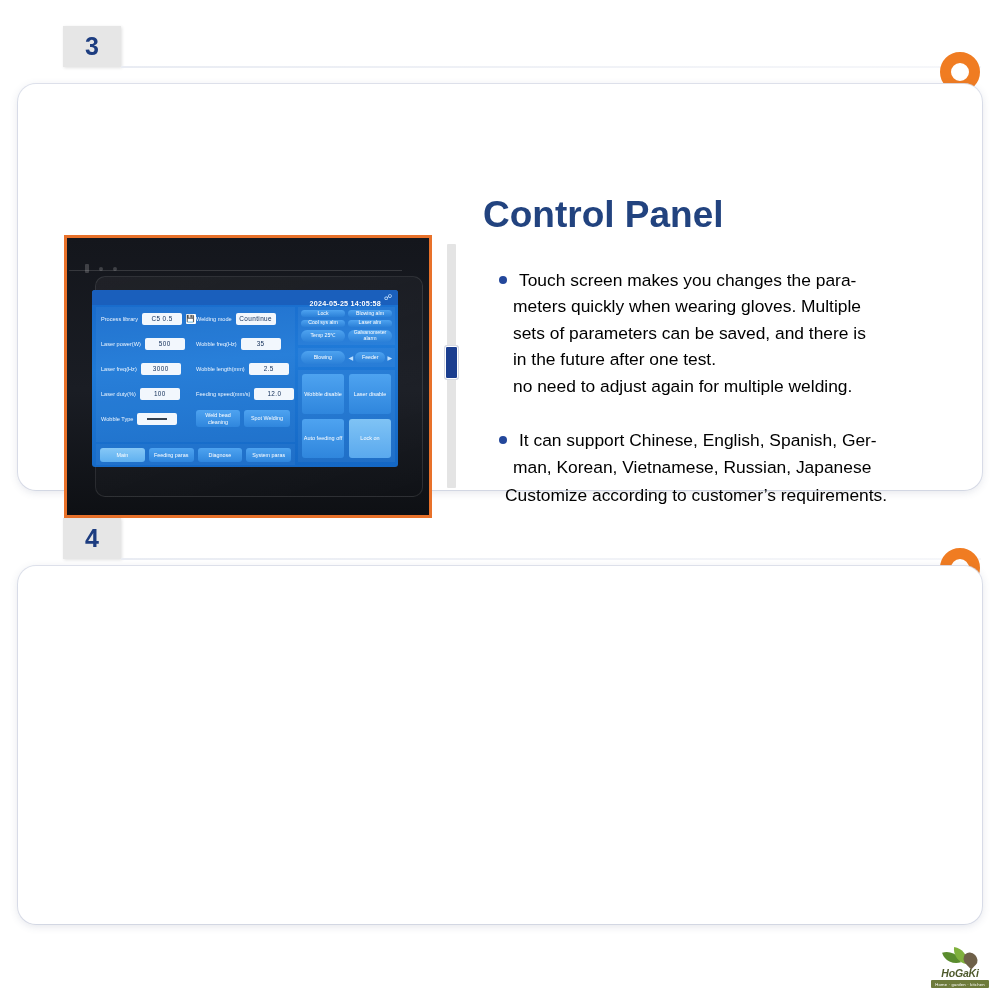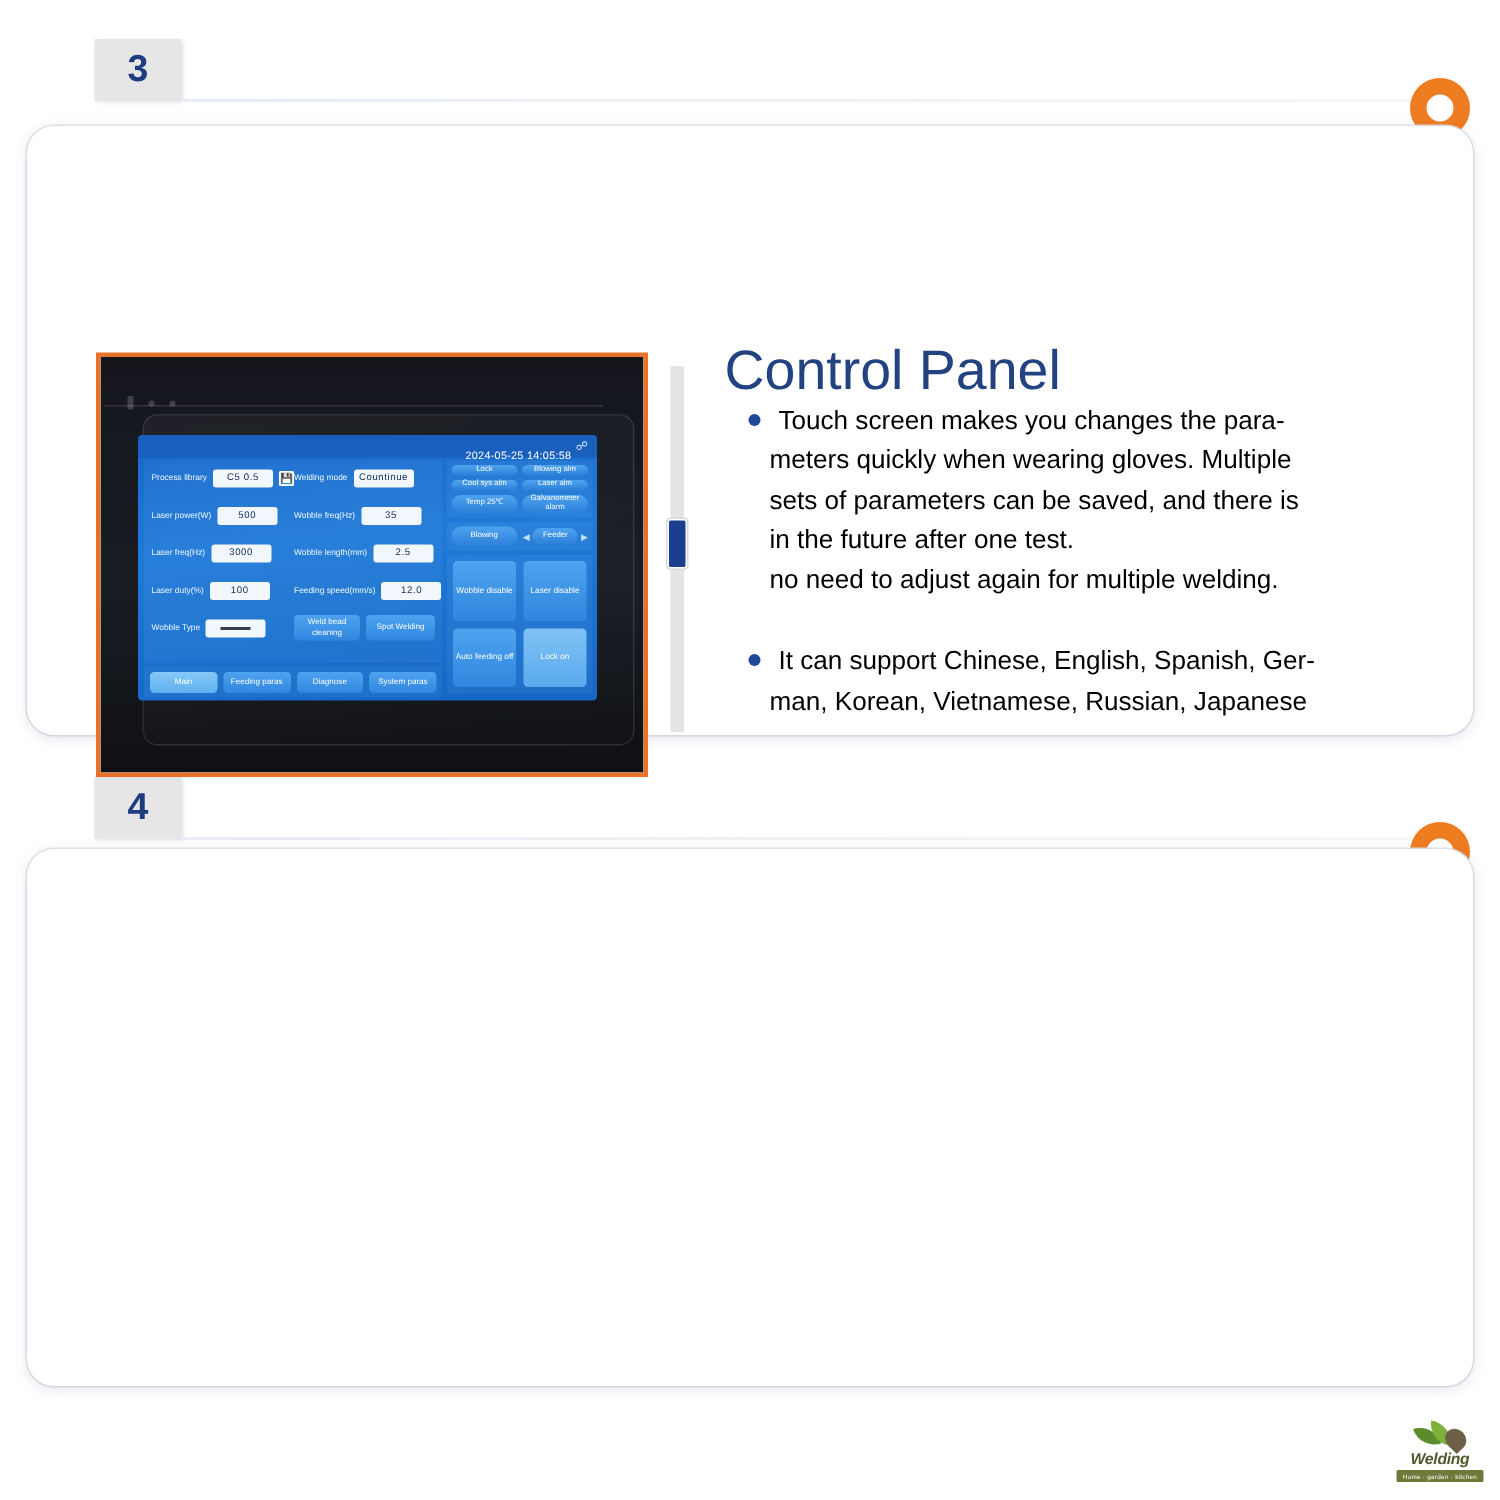--- a/index.html
+++ b/index.html
@@ -63,25 +63,24 @@
     border: 11px solid #f07c22;
     background: #ffffff;
   }
   #ring-3 { left: 940px; top: 52px; }
   #ring-4 { left: 940px; top: 548px; }
 
   
   .heading {
     position: absolute;
     font-size: 37px;
-    font-weight: normal;
+    font-weight: bold;
     color: #22437f;
     letter-spacing: 0px;
     white-space: nowrap;
-    margin-top: 32px;
   }
   #heading-3 { left: 465px; top: 110px; }
 
   
   .bullets { position: absolute; }
   #bullets-3 { left: 479px; top: 183px; width: 500px; }
 
   .bullet {
     position: relative;
     padding-left: 22px;
@@ -162,21 +161,21 @@
     color: #ffffff;
     overflow: hidden;
   }
 
   .hmi-topbar {
     position: absolute; left: 0; top: 0; width: 100%; height: 15px;
     background: #1a5fbc;
     display: flex; align-items: center; justify-content: flex-end;
     padding-right: 6px; gap: 3px;
   }
-  .hmi-clock { font-size: 7.2px; letter-spacing: 0.2px; color: #ffffff; font-weight: normal; margin-top: 12px; }
+  .hmi-clock { font-size: 7.2px; letter-spacing: 0.2px; color: #ffffff; font-weight: bold; margin-top: 12px; }
   .bt-icon { font-size: 8px; color: #cfe6ff; line-height: 1; }
 
   
   .hmi-params {
     position: absolute; left: 4px; top: 17px; width: 199px; bottom: 25px;
     background: rgba(255,255,255,0.045);
   }
   .prow { position: absolute; left: 0; width: 100%; height: 23px; display: flex; align-items: center; }
   .pcell { display: flex; align-items: center; gap: 4px; }
   .pcell.c1 { width: 100px; padding-left: 5px; }
@@ -412,20 +411,23 @@
         <span class="ln i">meters quickly when wearing gloves. Multiple</span>
         <span class="ln i">sets of parameters can be saved, and there is</span>
         <span class="ln i">in the future after one test.</span>
         <span class="ln i">no need to adjust again for multiple welding.</span>
       </div>
       <div class="gap-lg"></div>
       <div class="bullet">
         <span class="ln">It can support Chinese, English, Spanish, Ger-</span>
         <span class="ln i">man, Korean, Vietnamese, Russian, Japanese</span>
       </div>
+      <div class="bullet no-dot" style="margin-top:2px;margin-left:-14px;">
+        <span class="ln">Customize according to customer’s requirements.</span>
+      </div>
     </div>
 
   </div>
 
   <div class="num-badge" id="badge-4">4</div>
   <div class="badge-rule" id="rule-4"></div>
   <div class="ring-icon" id="ring-4"></div>
 
   <div class="section" id="section-4">
 
@@ -439,17 +441,17 @@
     
 
   </div>
 
   <div class="logo">
     <div class="logo-mark">
       <span class="leaf-a"></span>
       <span class="leaf-b"></span>
       <span class="logo-drop"></span>
     </div>
-    <div class="logo-word">Welding</div>
+    <div class="logo-word">HoGaKi</div>
     <div class="logo-tag">Home · garden · kitchen</div>
   </div>
 
 </div>
 
 </body></html>

